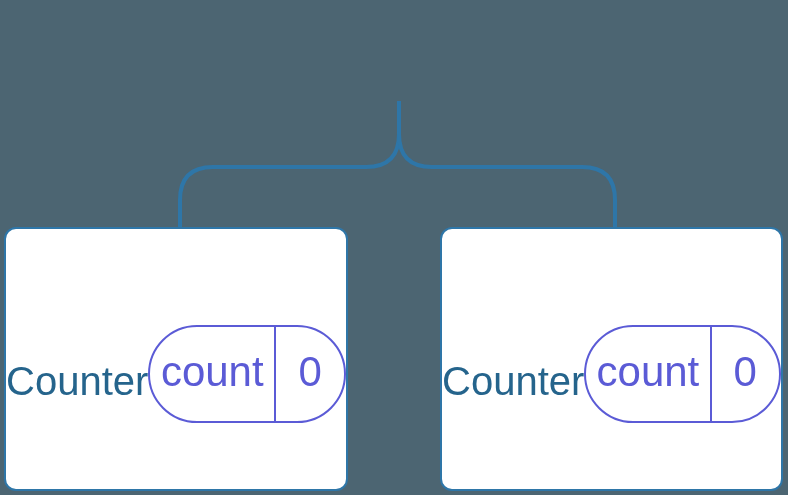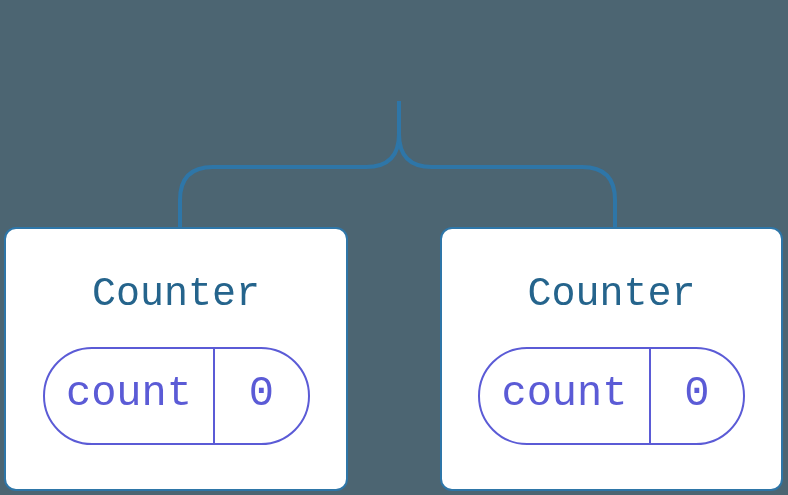--- a/index.html
+++ b/index.html
@@ -55,24 +55,23 @@
   
   .card {
     position: absolute;
     top: 227px;
     height: 264px;
     box-sizing: border-box;
     background: #ffffff;
     border: 2px solid #2E76A8;
     border-radius: 12px;
     display: flex;
-    flex-direction: column;
+    flex-direction: row;
     align-items: center;
     z-index: 2;
-    font-family: Liberation Mono, monospace;
   }
   .card-left  { left: 4px;   width: 344px; }
   .card-right { left: 440px; width: 343px; }
   .card-title {
     margin-top: 44px;
     font-size: 40px;
     font-weight: 500;
     color: #25648C;
     line-height: 1.1;
   }

